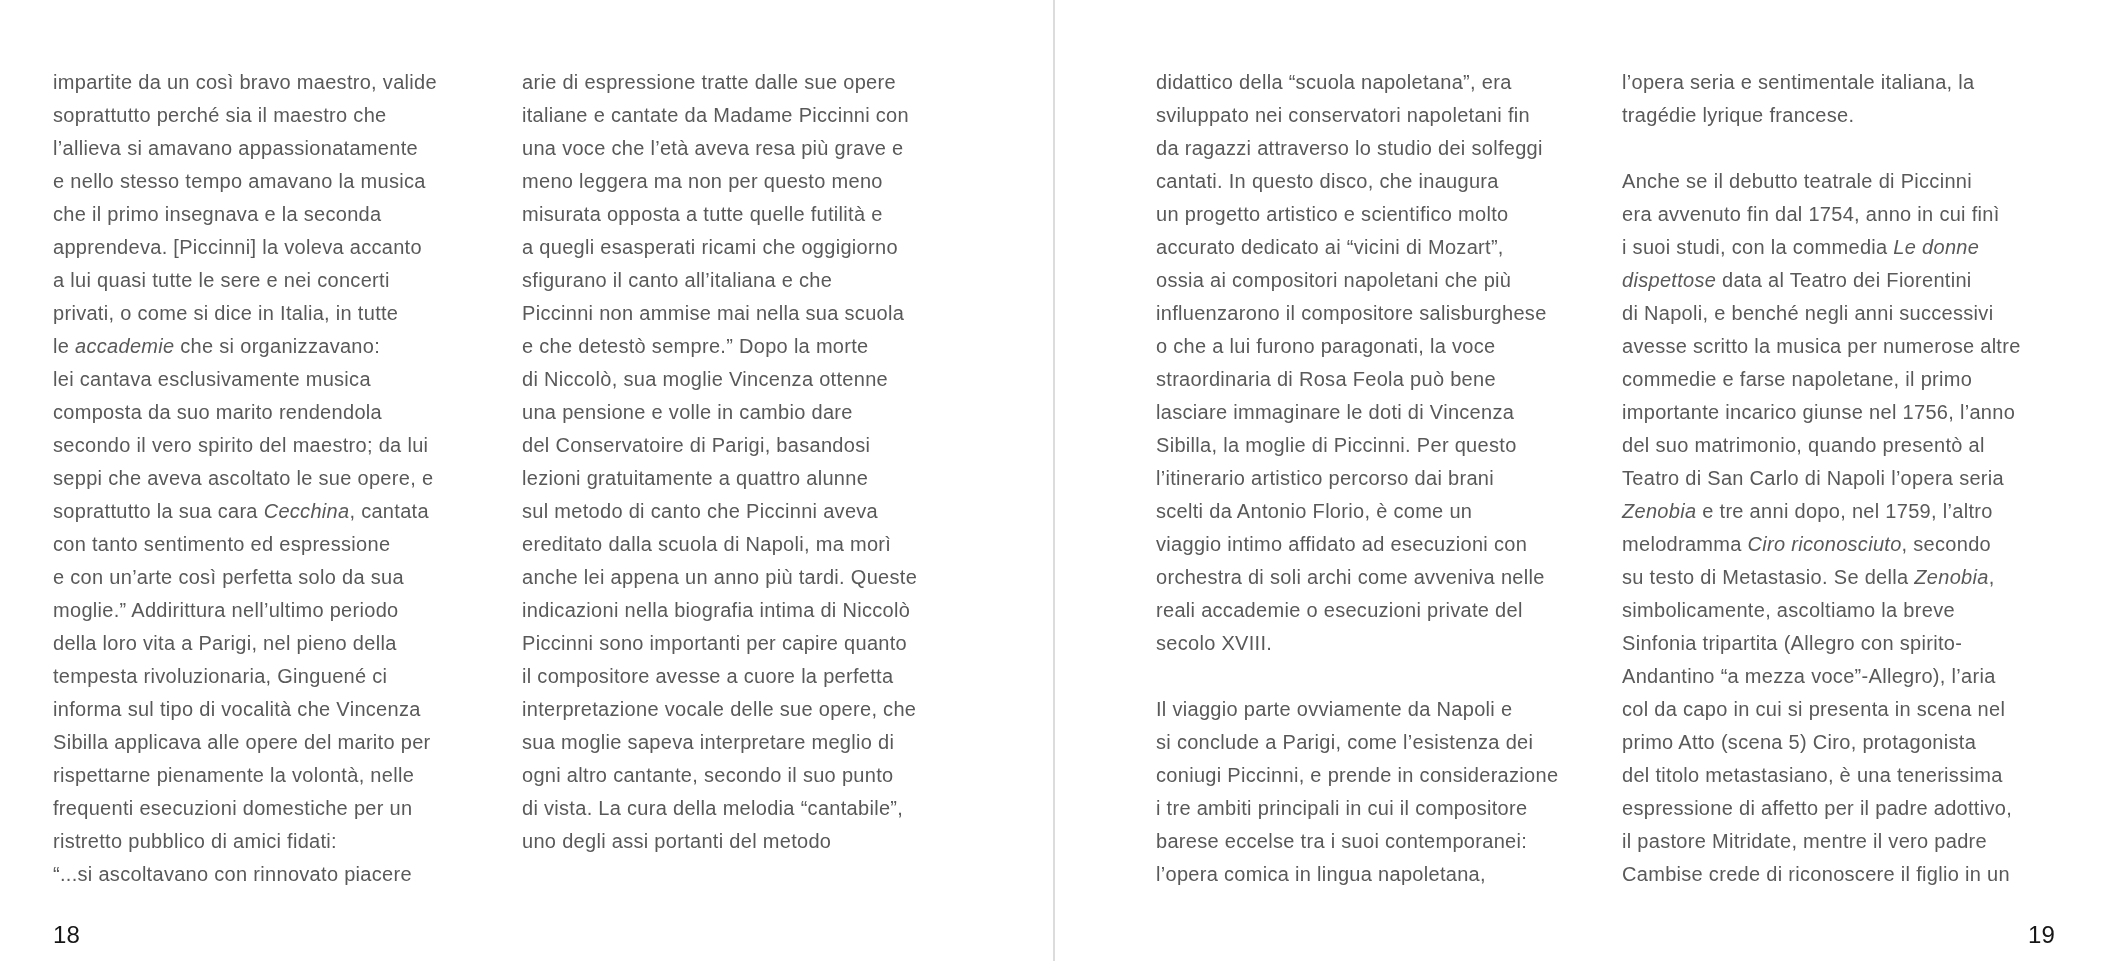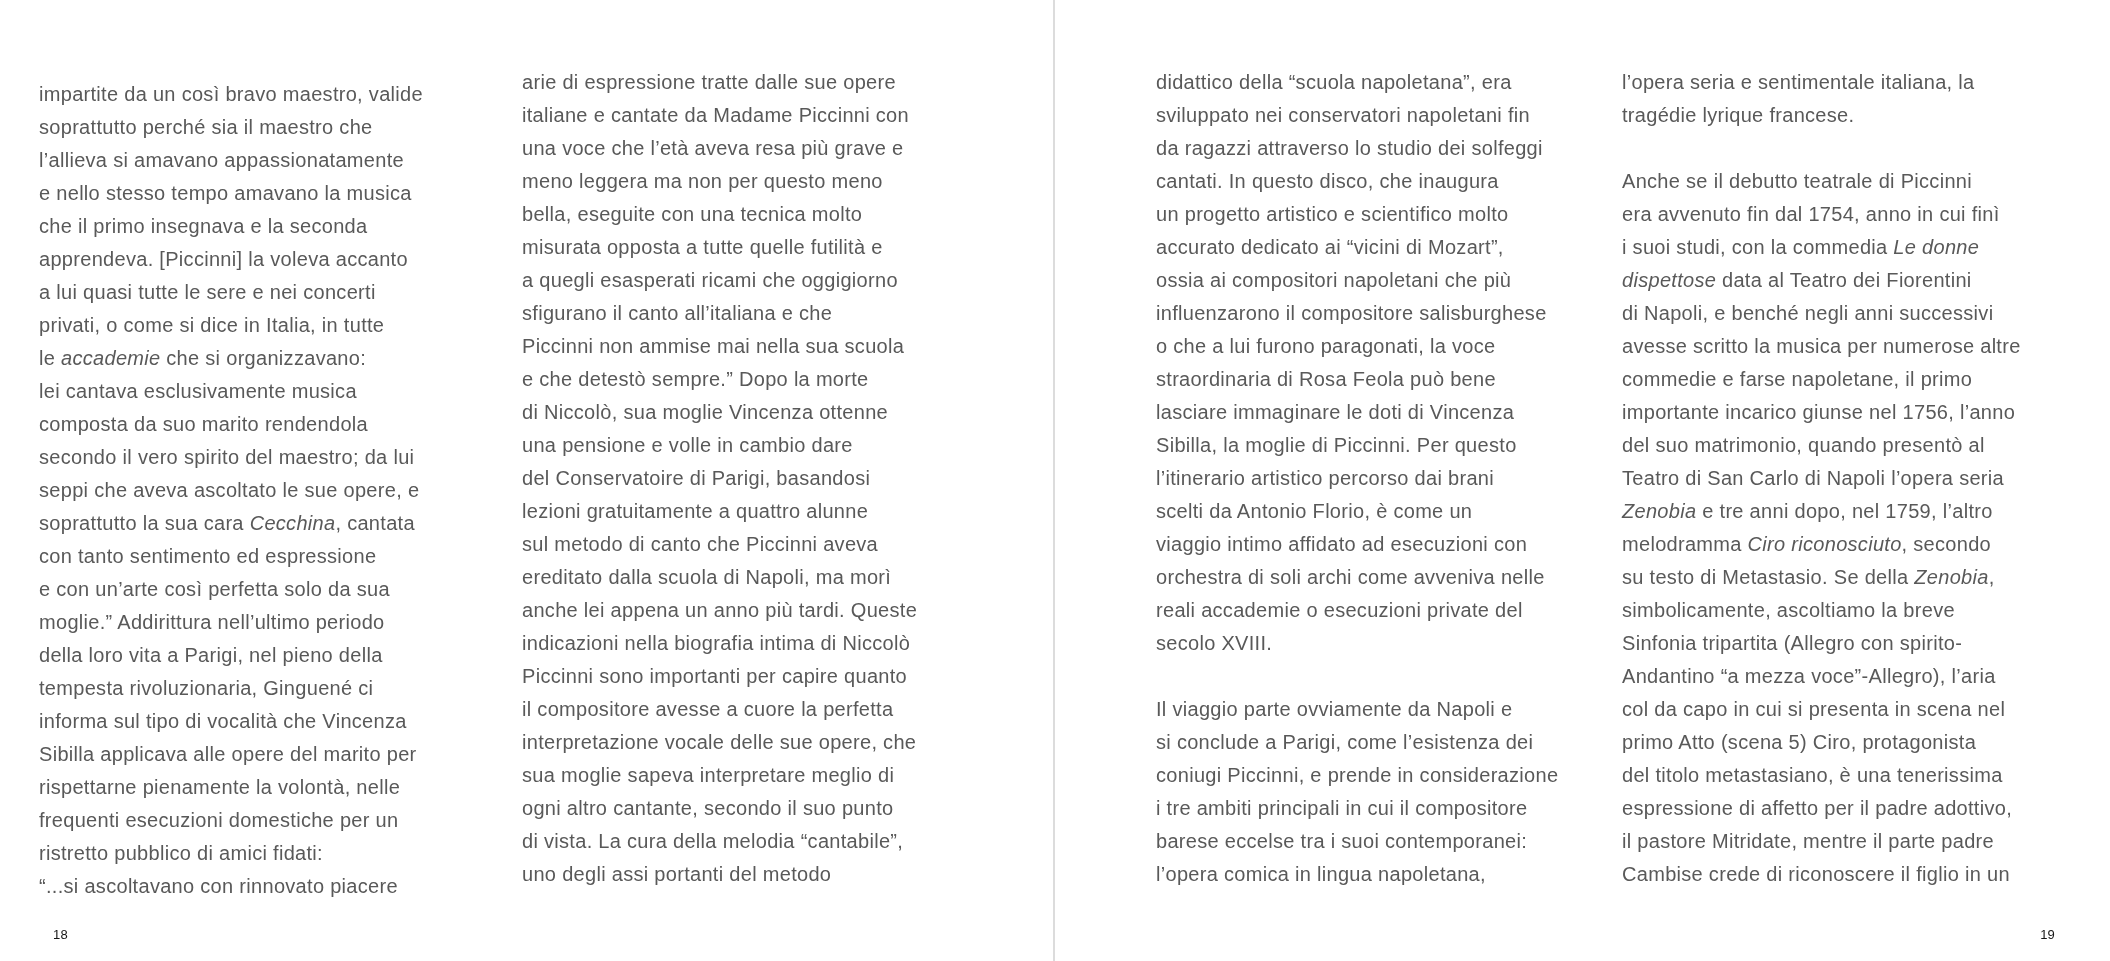--- a/index.html
+++ b/index.html
@@ -32,21 +32,21 @@
     top: 0;
     width: 2px;
     height: 961px;
     background: #dcdcdc;
   }
   .column {
     position: absolute;
     top: 66px;
     width: 436px;
   }
-  .page-left  .col-a { left: 39px; margin-top: 12px;  }
+  .page-left  .col-a { left: 53px;  }
   .page-left  .col-b { left: 522px; }
   .page-right .col-a { left: 101px; }
   .page-right .col-b { left: 567px; }
   .line {
     height: 33px;
     line-height: 33px;
     white-space: nowrap;
     font-size: 20px;
     font-weight: 300;
     letter-spacing: 0.3px;
@@ -54,21 +54,21 @@
   }
   .line em {
     font-style: italic;
     color: inherit;
   }
   .page-number {
     position: absolute;
     top: 918px;
     height: 33px;
     line-height: 33px;
-    font-size: 13px;
+    font-size: 24px;
     font-weight: 500;
     letter-spacing: 0.2px;
     color: #161616;
   }
   .page-left  .page-number { left: 53px; }
   .page-right .page-number { right: 55px; text-align: right; }
 </style>
 </head>
 <body>
 
@@ -100,21 +100,20 @@
         <div class="line"><span>rispettarne pienamente la volontà, nelle</span></div>
         <div class="line"><span>frequenti esecuzioni domestiche per un</span></div>
         <div class="line"><span>ristretto pubblico di amici fidati:</span></div>
         <div class="line"><span>“...si ascoltavano con rinnovato piacere</span></div>
       </div>
     <div class="column col-b">
         <div class="line"><span>arie di espressione tratte dalle sue opere</span></div>
         <div class="line"><span>italiane e cantate da Madame Piccinni con</span></div>
         <div class="line"><span>una voce che l’età aveva resa più grave e</span></div>
         <div class="line"><span>meno leggera ma non per questo meno</span></div>
-        <div class="line"><span>bella, eseguite con una tecnica molto</span></div>
         <div class="line"><span>misurata opposta a tutte quelle futilità e</span></div>
         <div class="line"><span>a quegli esasperati ricami che oggigiorno</span></div>
         <div class="line"><span>sfigurano il canto all’italiana e che</span></div>
         <div class="line"><span>Piccinni non ammise mai nella sua scuola</span></div>
         <div class="line"><span>e che detestò sempre.” Dopo la morte</span></div>
         <div class="line"><span>di Niccolò, sua moglie Vincenza ottenne</span></div>
         <div class="line"><span>una pensione e volle in cambio dare</span></div>
         <div class="line"><span>del Conservatoire di Parigi, basandosi</span></div>
         <div class="line"><span>lezioni gratuitamente a quattro alunne</span></div>
         <div class="line"><span>sul metodo di canto che Piccinni aveva</span></div>
@@ -179,19 +178,19 @@
         <div class="line"><em>Zenobia</em><span> e tre anni dopo, nel 1759, l’altro</span></div>
         <div class="line"><span>melodramma </span><em>Ciro riconosciuto</em><span>, secondo</span></div>
         <div class="line"><span>su testo di Metastasio. Se della </span><em>Zenobia</em><span>,</span></div>
         <div class="line"><span>simbolicamente, ascoltiamo la breve</span></div>
         <div class="line"><span>Sinfonia tripartita (Allegro con spirito-</span></div>
         <div class="line"><span>Andantino “a mezza voce”-Allegro), l’aria</span></div>
         <div class="line"><span>col da capo in cui si presenta in scena nel</span></div>
         <div class="line"><span>primo Atto (scena 5) Ciro, protagonista</span></div>
         <div class="line"><span>del titolo metastasiano, è una tenerissima</span></div>
         <div class="line"><span>espressione di affetto per il padre adottivo,</span></div>
-        <div class="line"><span>il pastore Mitridate, mentre il parte padre</span></div>
+        <div class="line"><span>il pastore Mitridate, mentre il vero padre</span></div>
         <div class="line"><span>Cambise crede di riconoscere il figlio in un</span></div>
       </div>
     <div class="page-number">19</div>
   </section>
 
 </div>
 
 </body></html>

